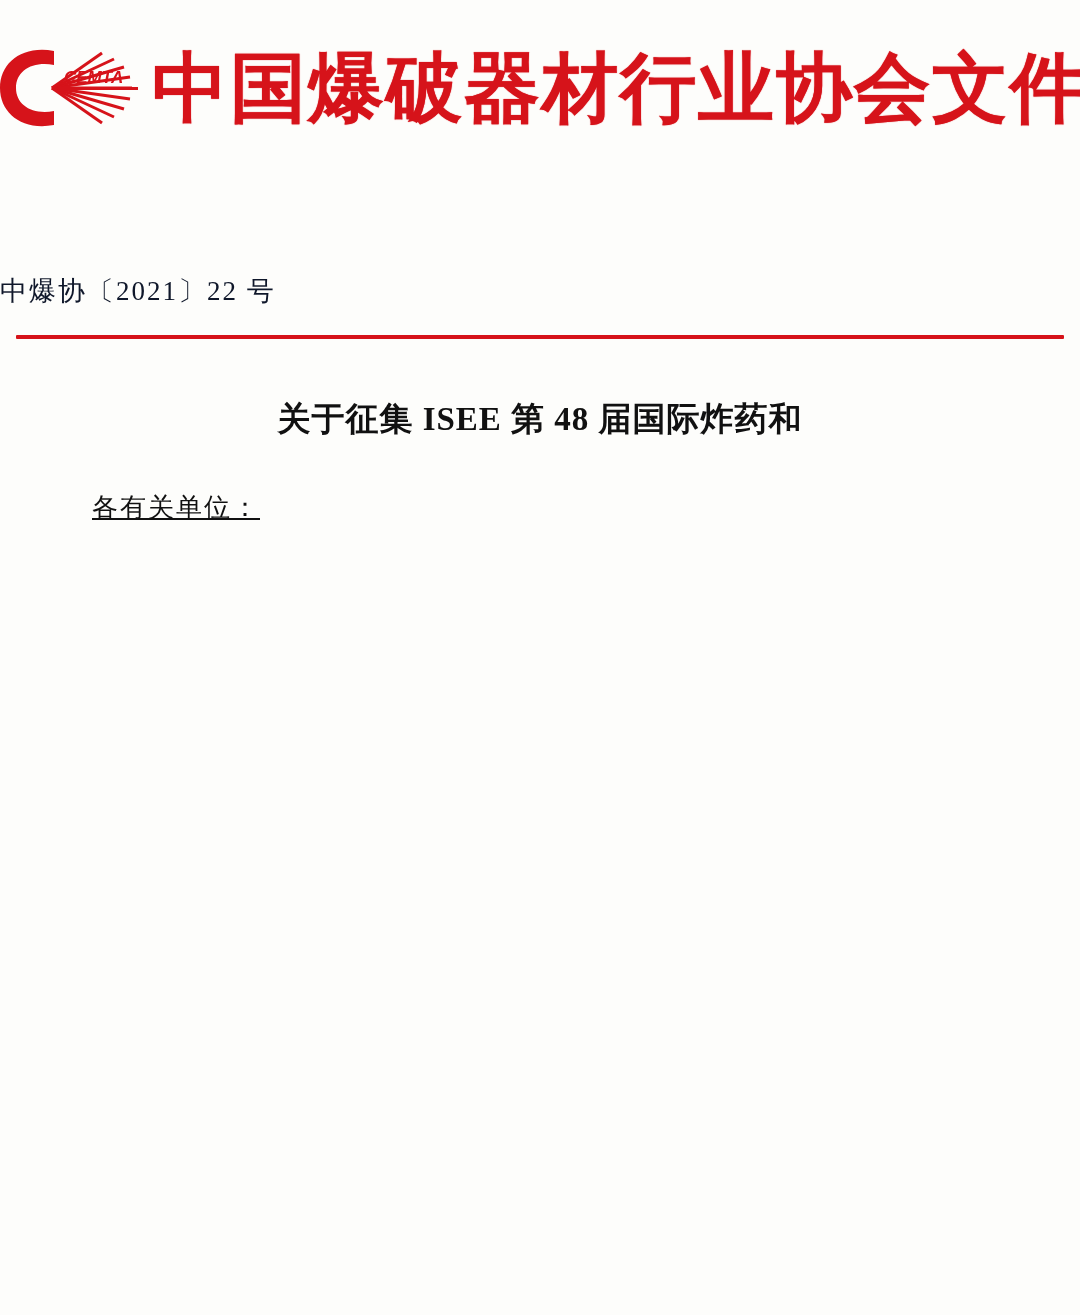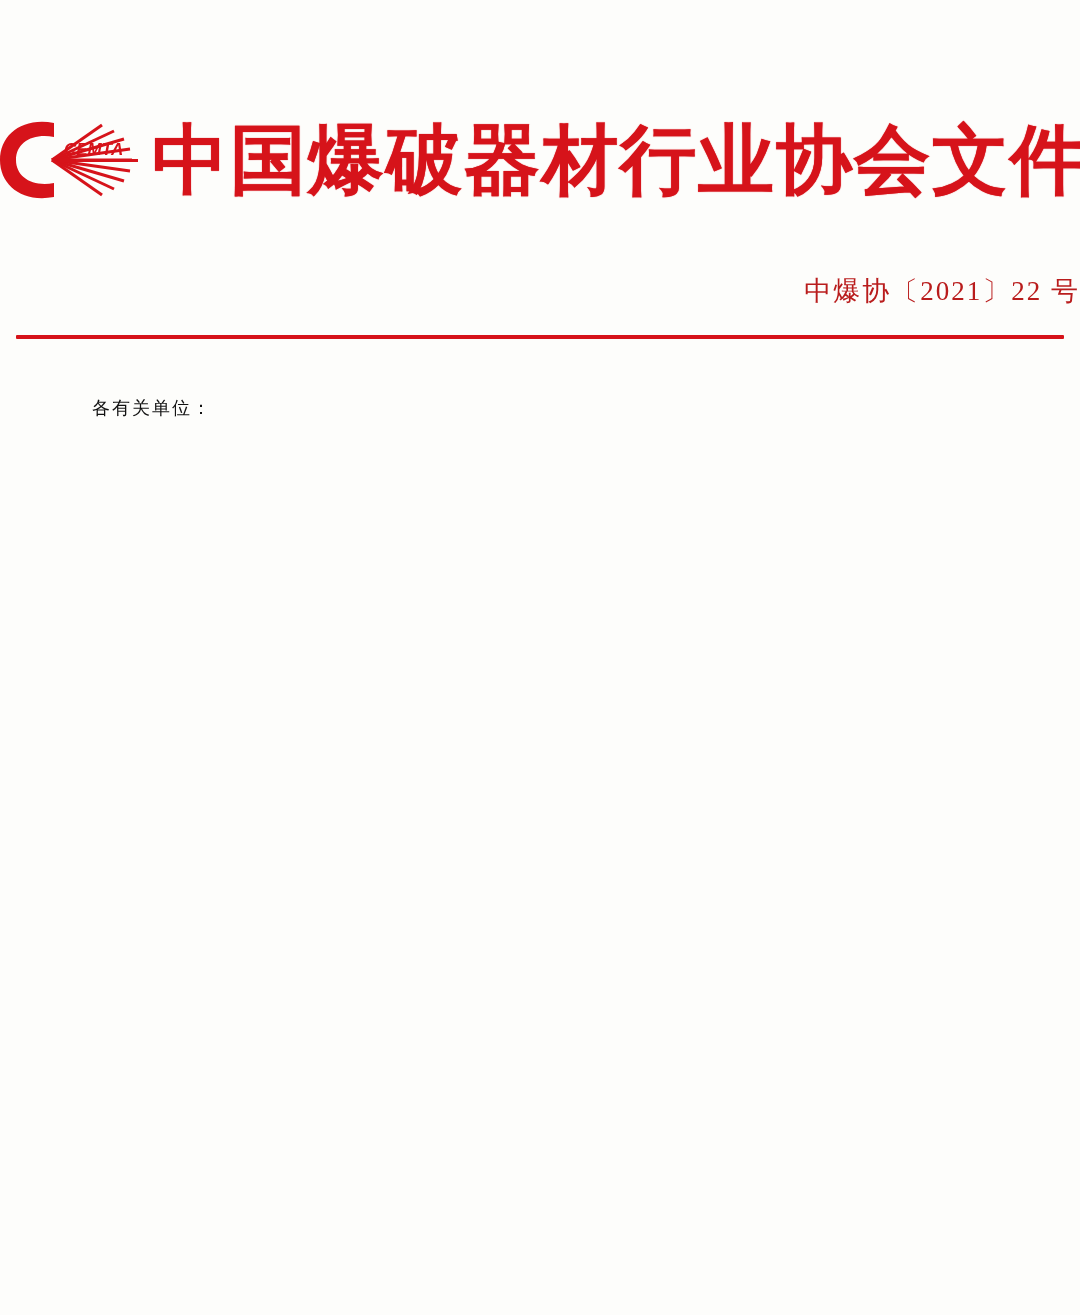--- a/index.html
+++ b/index.html
@@ -20,21 +20,21 @@
     height: 1315px;
     background: #fdfdfb;
     box-sizing: border-box;
   }
 
   
   .masthead {
     position: relative;
     height: 215px;
     display: flex;
-    align-items: flex-end;
+    align-items: flex-start;
     justify-content: center;
     padding-top: 33px;
     box-sizing: border-box;
   }
   .masthead-inner {
     display: flex;
     align-items: center;
     gap: 10px;
   }
   .logo {
@@ -50,24 +50,24 @@
     font-weight: bold;
     letter-spacing: 2px;
     color: #d6131a;
     line-height: 1;
     white-space: nowrap;
     text-shadow: 0 0 1px #d6131a;
   }
 
   
   .doc-number {
-    text-align: right;
+    text-align: left;
     font-size: 27px;
     letter-spacing: 2px;
-    color: #b91c1c;
+    color: #0f172a;
     margin-top: 58px;
     font-family: "Liberation Serif", "DejaVu Serif", serif;
   }
 
   
   .red-rule-wrap {
     margin-top: 26px;
     padding: 0 16px;
   }
   .red-rule {
@@ -85,25 +85,26 @@
     font-weight: bold;
     line-height: 1.75;
     letter-spacing: 1px;
     color: #111;
   }
   .doc-title div { white-space: nowrap; }
 
   
   .body-text {
     margin: 34px 92px 0 92px;
-    font-size: 18px;
+    font-size: 26px;
     line-height: 1.95;
     color: #111;
     letter-spacing: 0.5px;
     text-align: justify;
+    text-decoration: underline;
   }
   .salutation {
     margin-bottom: 6px;
     letter-spacing: 2px;
   }
   .para {
     text-indent: 2em;
     margin: 0 0 2px 0;
     text-align: justify;
     text-justify: inter-ideograph;
@@ -146,19 +147,20 @@
     </div>
   </div>
 
   <div class="doc-number">中爆协〔2021〕22 号</div>
 
   <div class="red-rule-wrap">
     <div class="red-rule"></div>
   </div>
 
   <div class="doc-title">
+    <div>关于征集 ISEE 第 48 届国际炸药和</div>
   </div>
 
   <div class="body-text">
     <div class="salutation">各有关单位：</div>
   </div>
 
 </div>
 
 </body></html>

